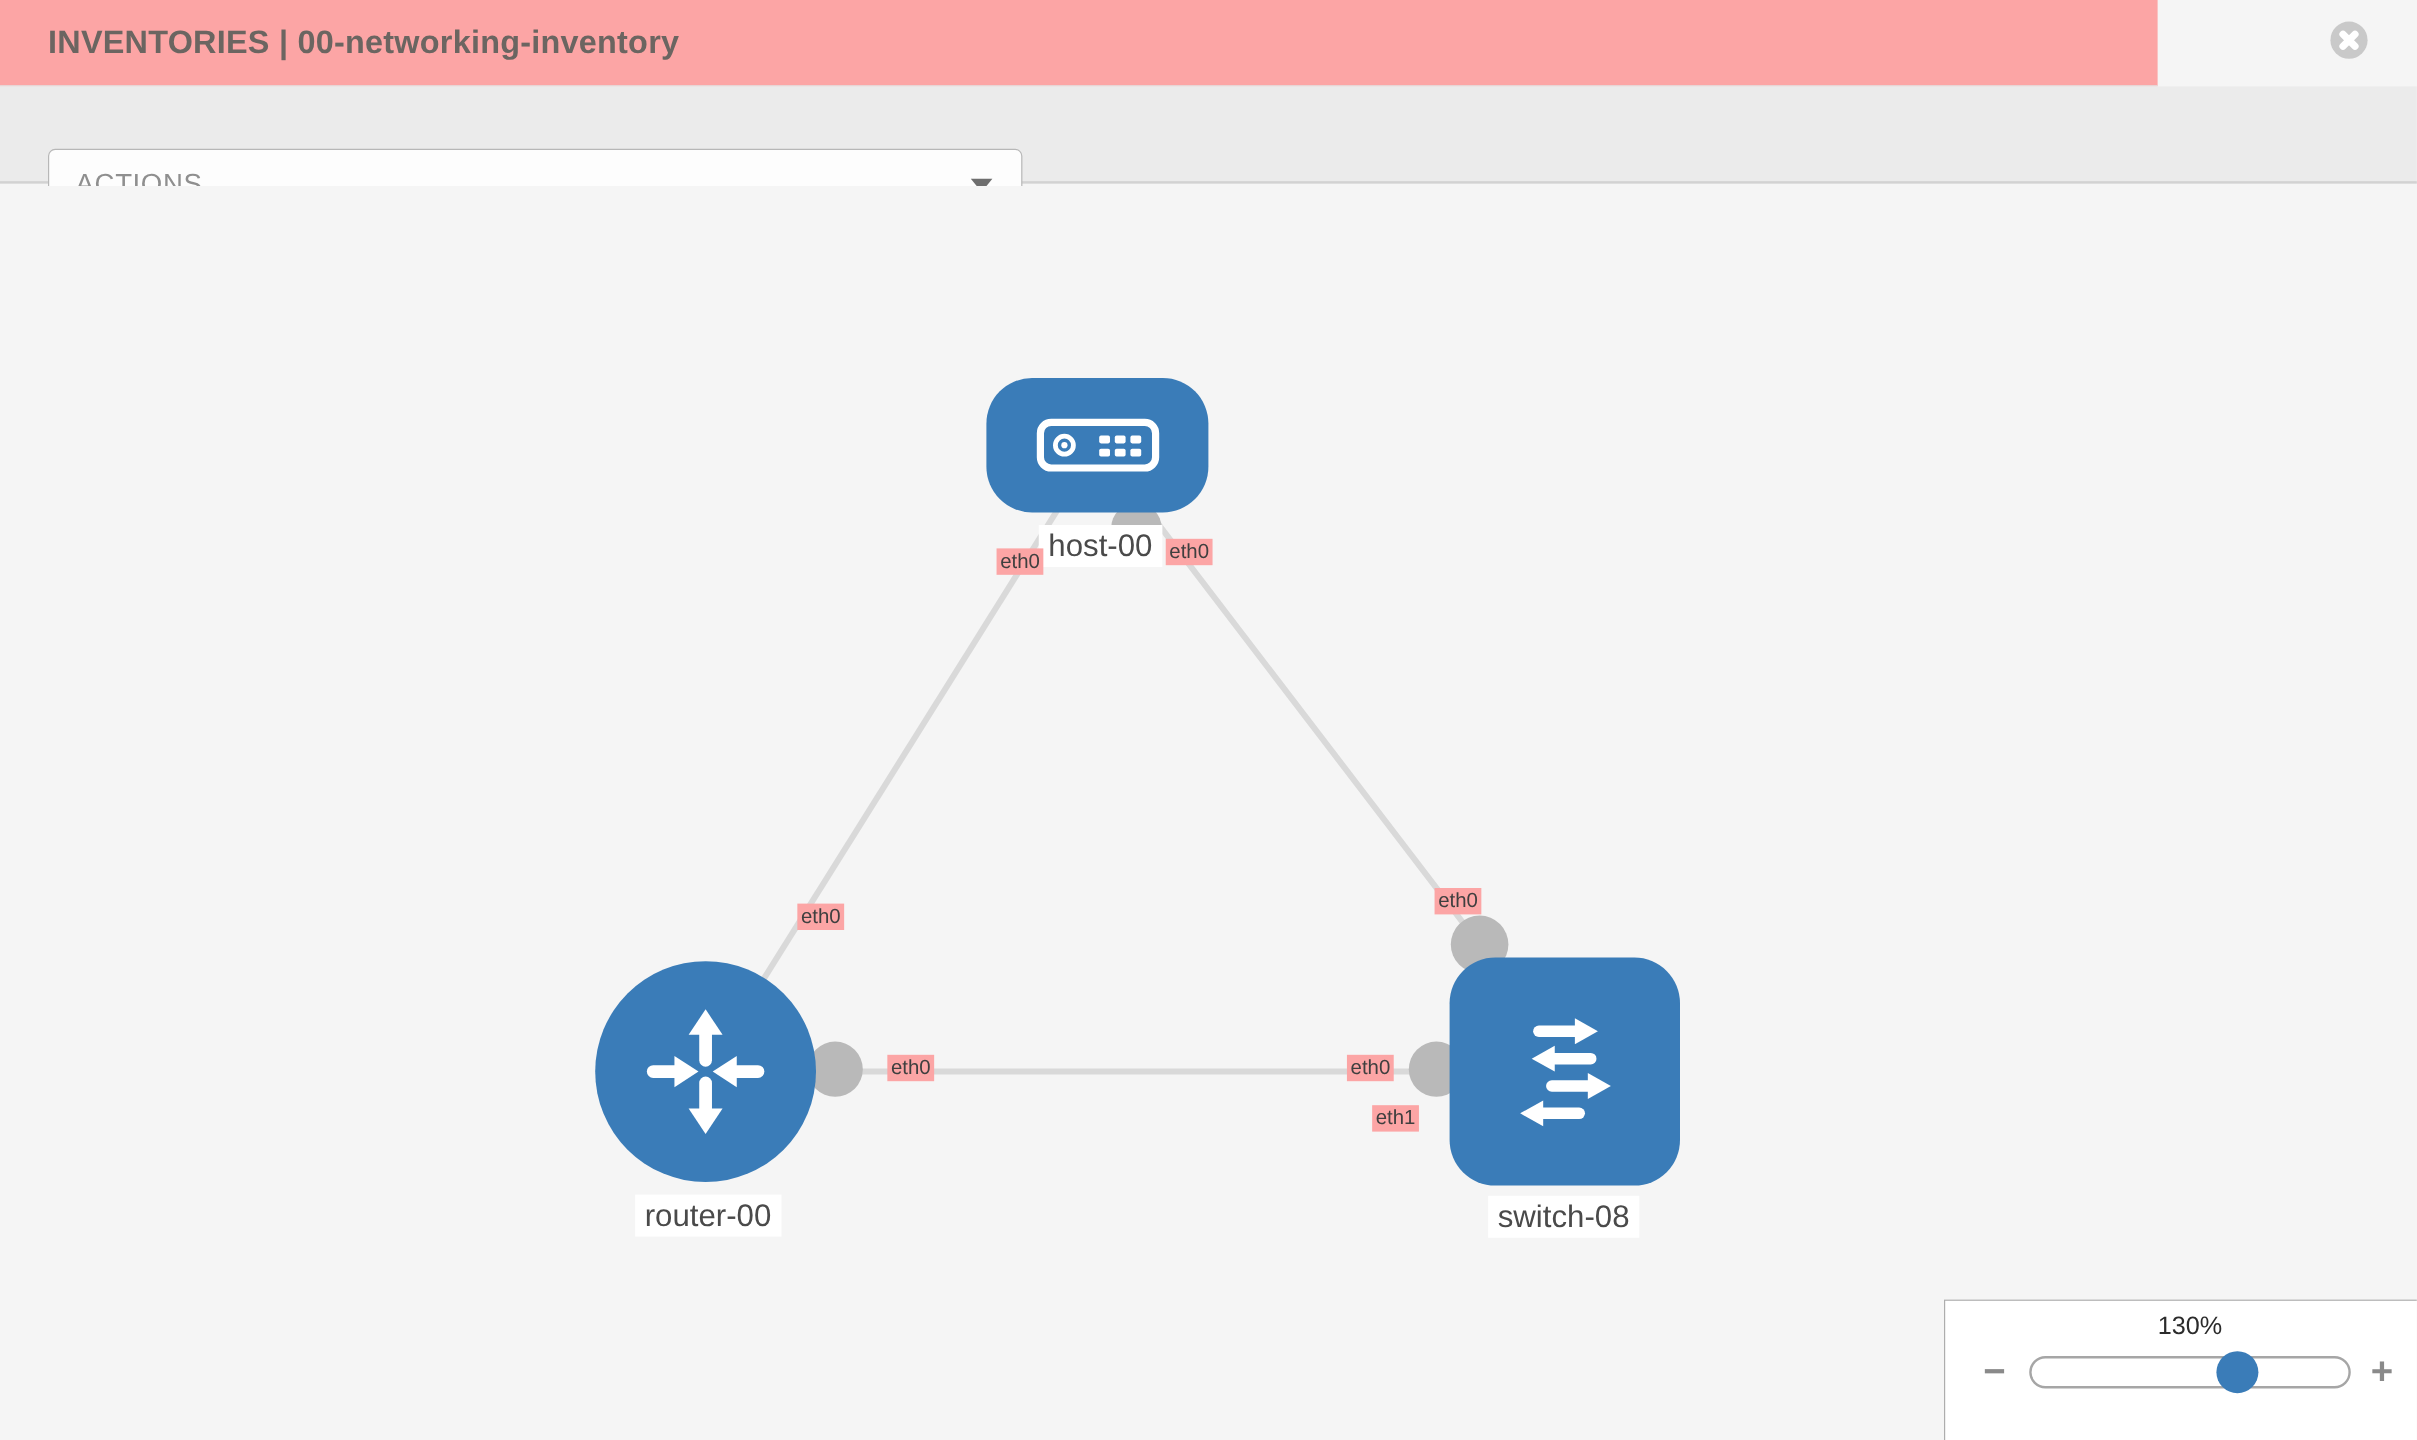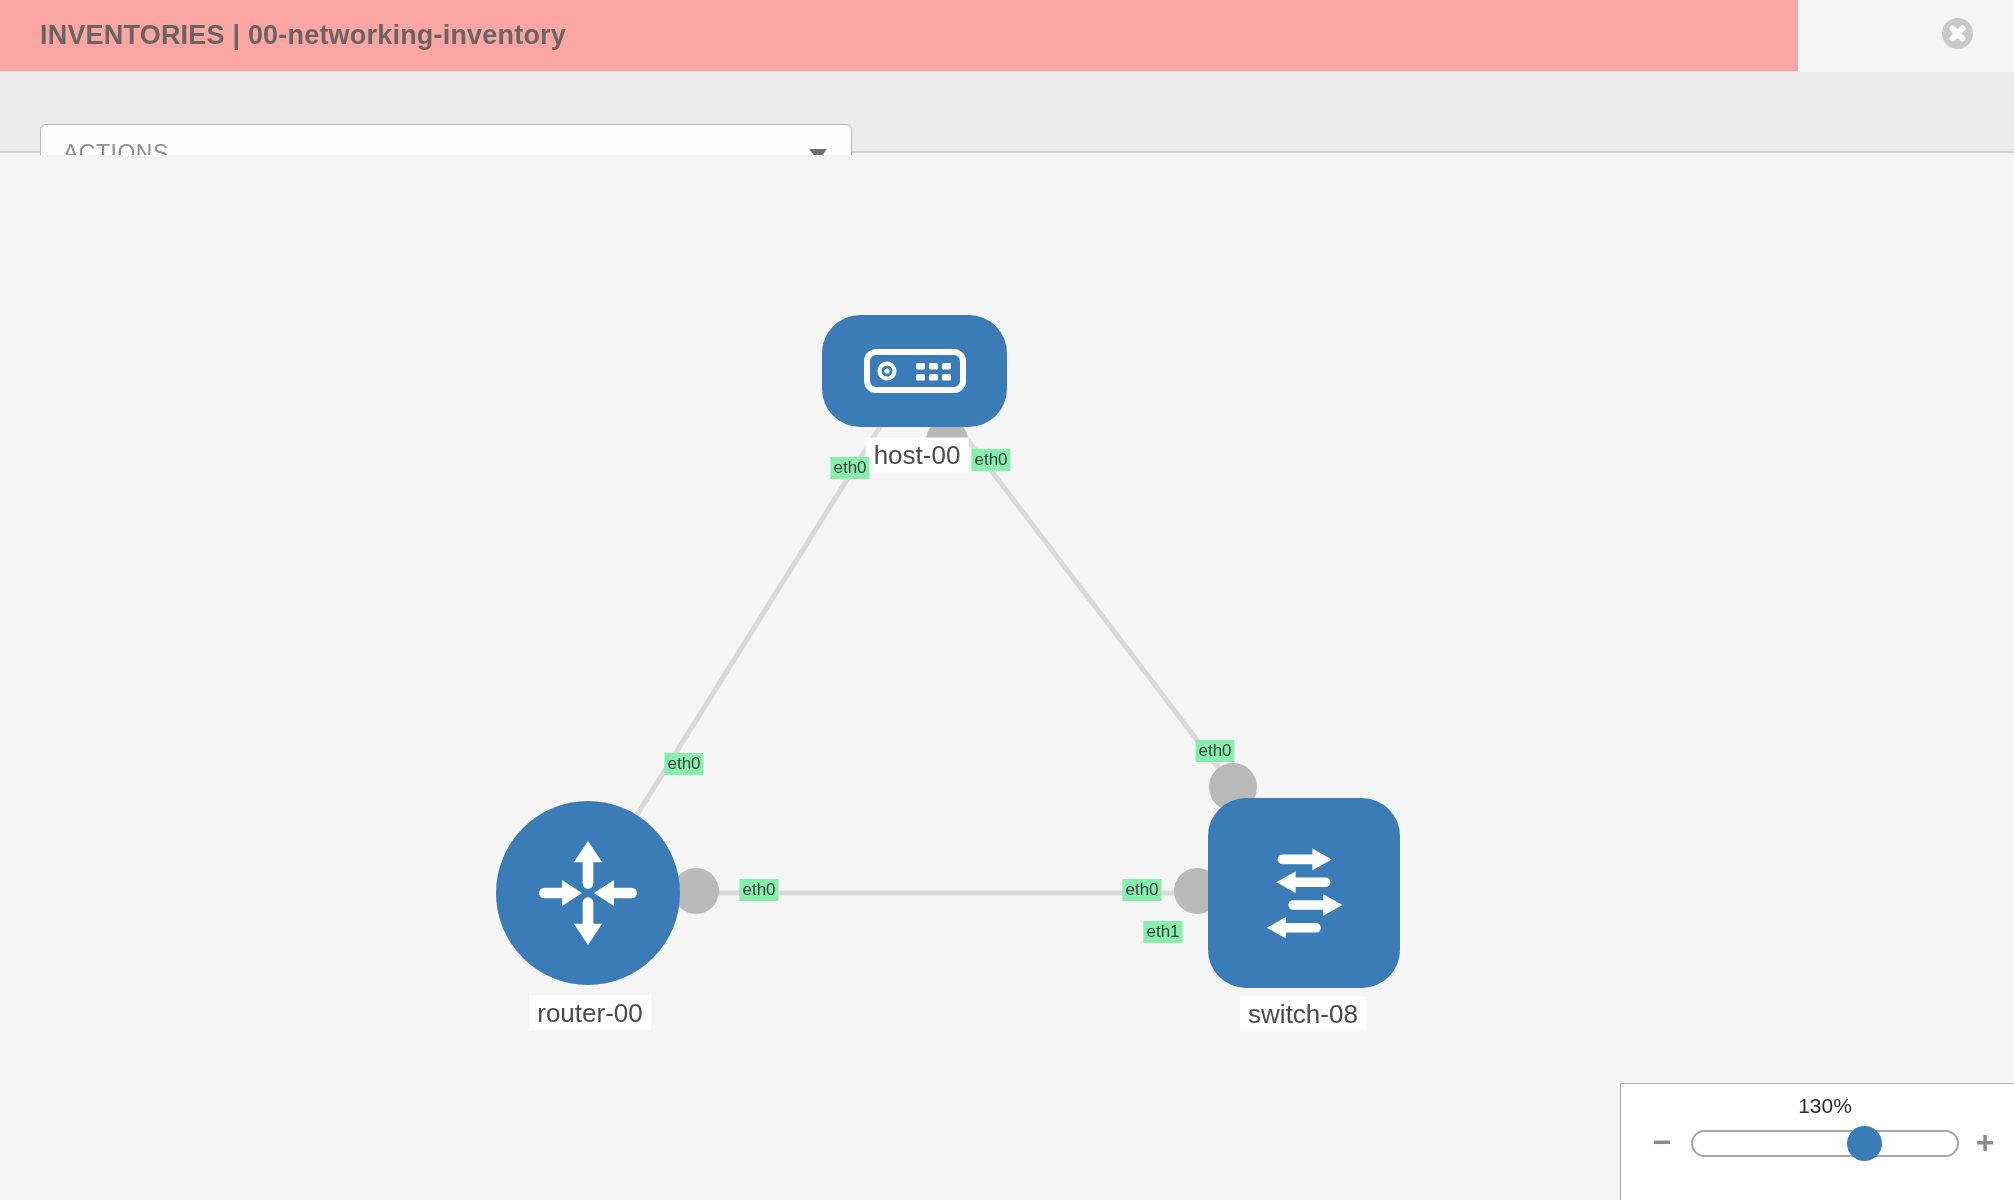--- a/index.html
+++ b/index.html
@@ -35,21 +35,21 @@
   .graph-svg { position:absolute; left:0; top:0; z-index:1; }
 
   .node { position:absolute; background:#3a7cb8; z-index:2; cursor:pointer;
     display:flex; align-items:center; justify-content:center; }
   .node-host   { left:822px;  top:160px; width:185px; height:112px; border-radius:38px; }
   .node-router { left:496px;  top:646px; width:184px; height:184px; border-radius:50%; }
   .node-switch { left:1208px; top:643px; width:192px; height:190px; border-radius:38px; }
 
   .nlabel { position:absolute; transform:translate(-50%,-50%); background:#ffffff;
     color:#4a4a4a; font-size:26px; padding:2px 8px; white-space:nowrap; z-index:3; }
-  .iflabel { position:absolute; transform:translate(-50%,-50%); background:#86efac;
+  .iflabel { position:absolute; transform:translate(-50%,-50%); background:#fca5a5;
     color:#3f3f3f; font-size:17px; padding:1px 3px; white-space:nowrap; z-index:3; }
   .if-top { z-index:4; }
 
   
   .zoom-panel { position:absolute; left:1620px; top:928px; width:400px; height:130px;
     background:#ffffff; border:1px solid #adadad; z-index:5; }
   .zoom-level { position:absolute; left:204px; top:10px; transform:translateX(-50%);
     font-size:21px; color:#2b2b2b; }
   .zoom-btn { position:absolute; top:41px; width:36px; height:36px; text-align:center;
     font-size:32px; font-weight:bold; color:#8a8a8a; line-height:34px; cursor:pointer;

